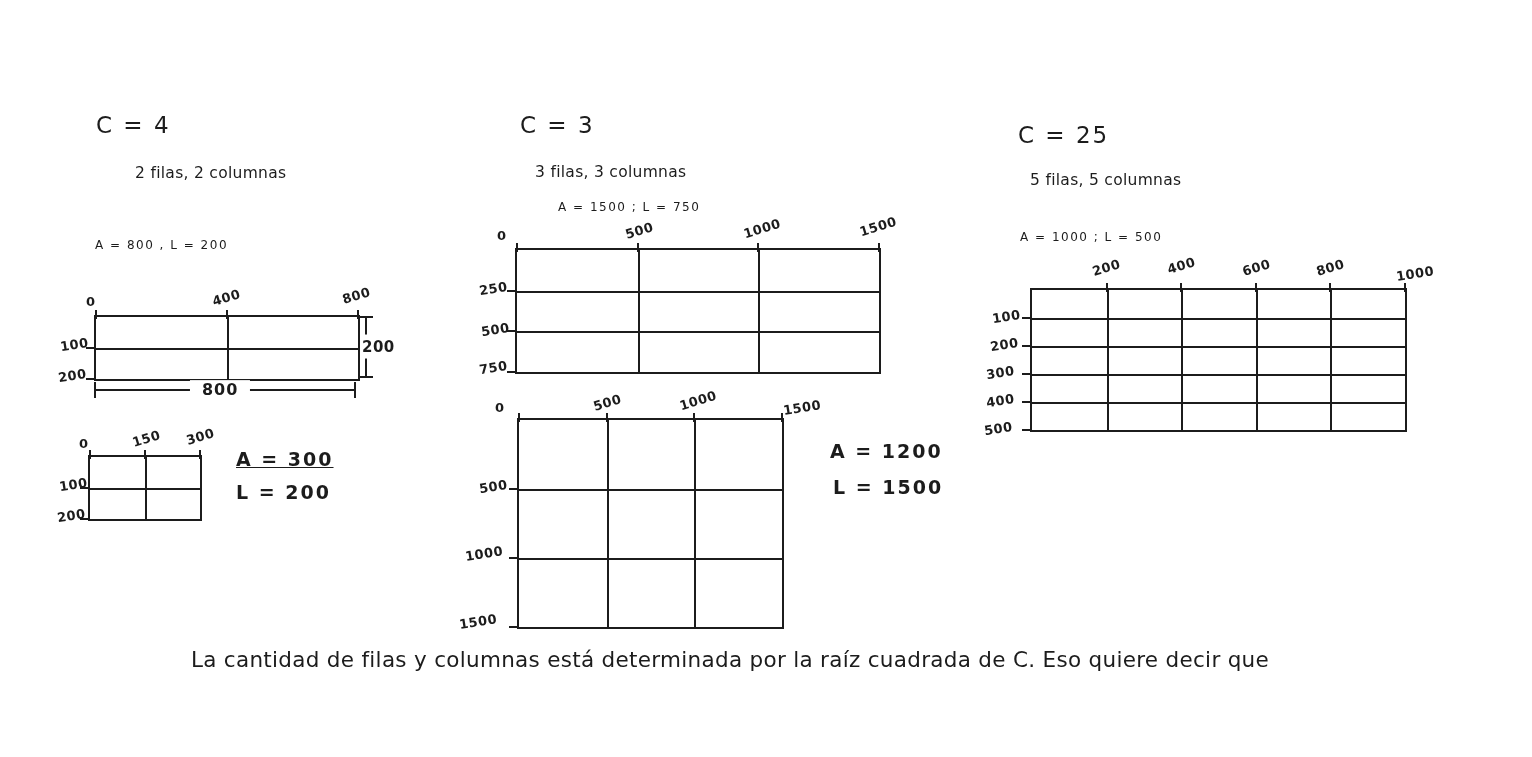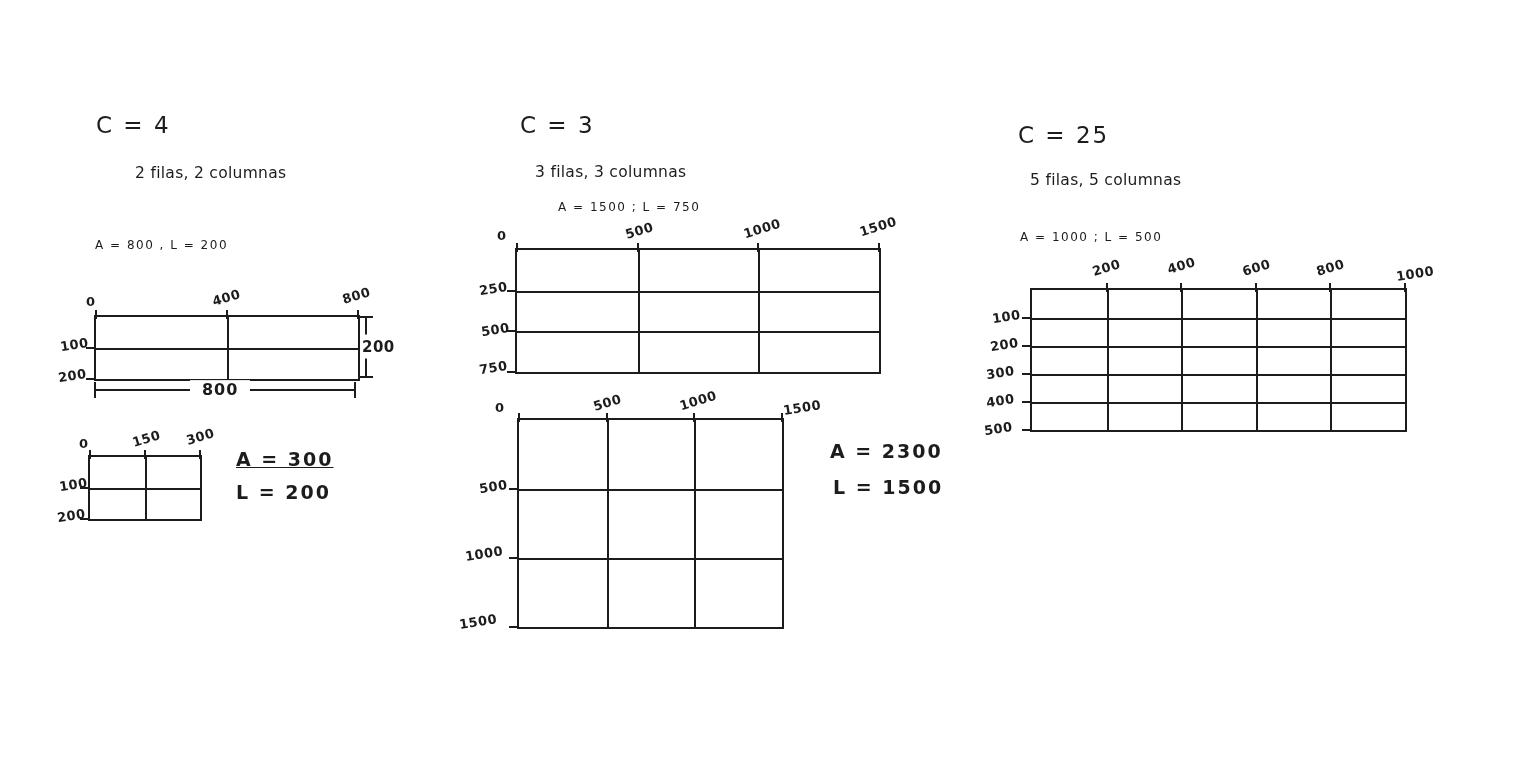--- a/index.html
+++ b/index.html
@@ -146,21 +146,21 @@
     <div class="tmy" style="top:calc(66.66% - 1px);"></div>
     <div class="tmy" style="top:calc(100% - 1px);"></div>
     <span class="tick" style="left:-24px;top:-20px;">0</span>
     <span class="tick rot" style="left:74px;top:-25px;">500</span>
     <span class="tick rot" style="left:160px;top:-27px;">1000</span>
     <span class="tick rot-sm" style="left:264px;top:-20px;">1500</span>
     <span class="tick rot-sm" style="left:-40px;top:59px;">500</span>
     <span class="tick rot-sm" style="left:-54px;top:126px;">1000</span>
     <span class="tick rot-sm" style="left:-60px;top:194px;">1500</span>
   </div>
-  <div class="sidelabel" style="left:830px;top:440px;">A = 2300</div>
+  <div class="sidelabel" style="left:830px;top:440px;">A = 1200</div>
   <div class="sidelabel" style="left:833px;top:476px;">L = 1500</div>
 
   <div class="clabel" style="left:1018px;top:122px;">C = 25</div>
   <div class="sublabel" style="left:1030px;top:171px;">5 filas, 5 columnas</div>
   <div class="dims" style="left:1020px;top:230px;">A = 1000  ;  L = 500</div>
 
   <div class="grid" style="left:1030px;top:288px;width:373px;height:140px;">
     <div class="vl" style="left:20%;"></div>
     <div class="vl" style="left:40%;"></div>
     <div class="vl" style="left:60%;"></div>
@@ -185,15 +185,16 @@
     <span class="tick rot" style="left:284px;top:-30px;">800</span>
     <span class="tick rot-sm" style="left:364px;top:-24px;">1000</span>
     <span class="tick rot-sm" style="left:-40px;top:19px;">100</span>
     <span class="tick rot-sm" style="left:-42px;top:47px;">200</span>
     <span class="tick rot-sm" style="left:-46px;top:75px;">300</span>
     <span class="tick rot-sm" style="left:-46px;top:103px;">400</span>
     <span class="tick rot-sm" style="left:-48px;top:131px;">500</span>
   </div>
 
   <div class="footer">
+    <div>La cantidad de filas y columnas está determinada por la raíz cuadrada de C. Eso quiere decir que</div>
   </div>
 
 </div>
 
 </body></html>

